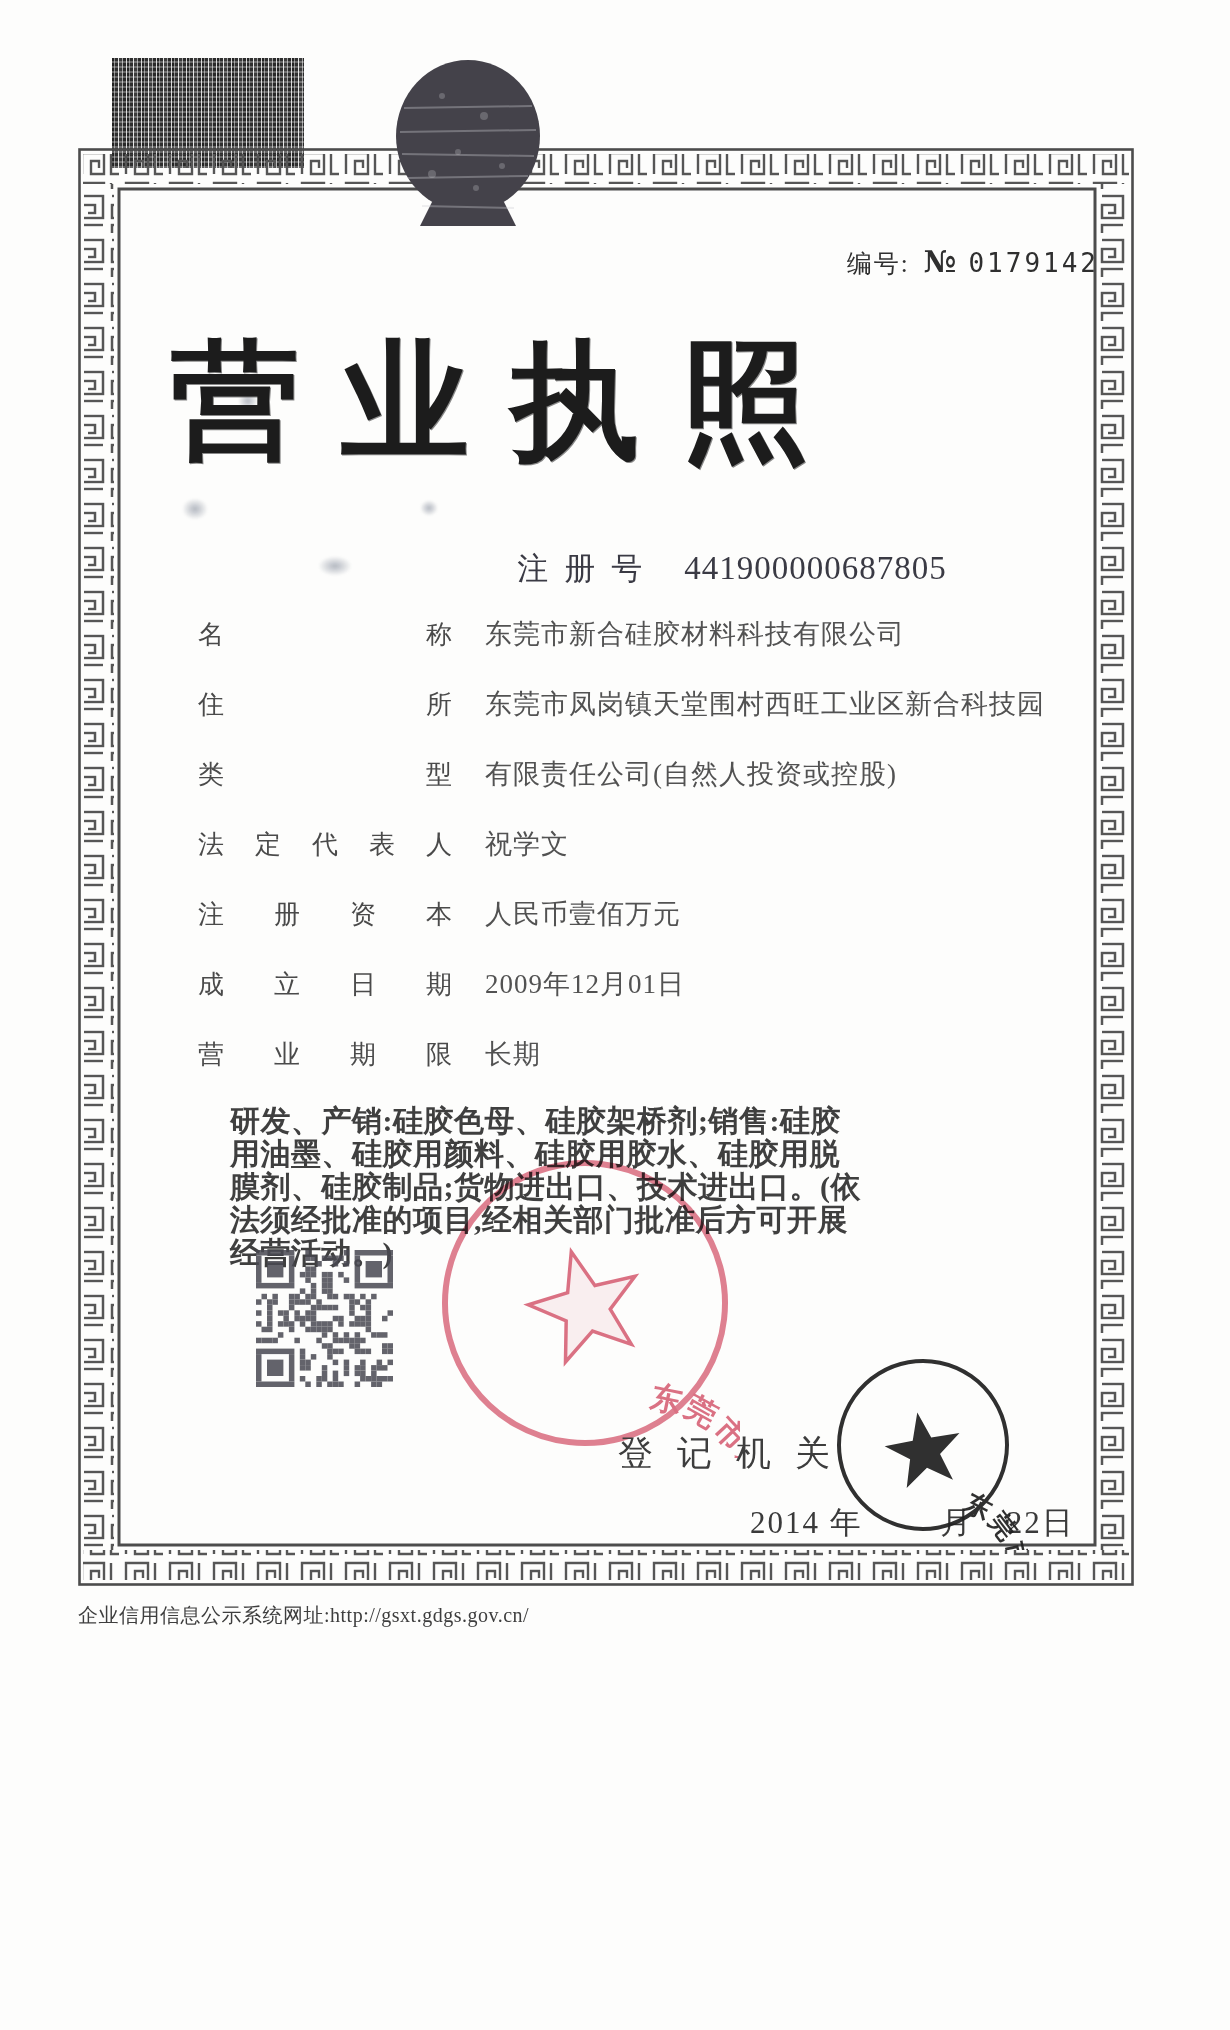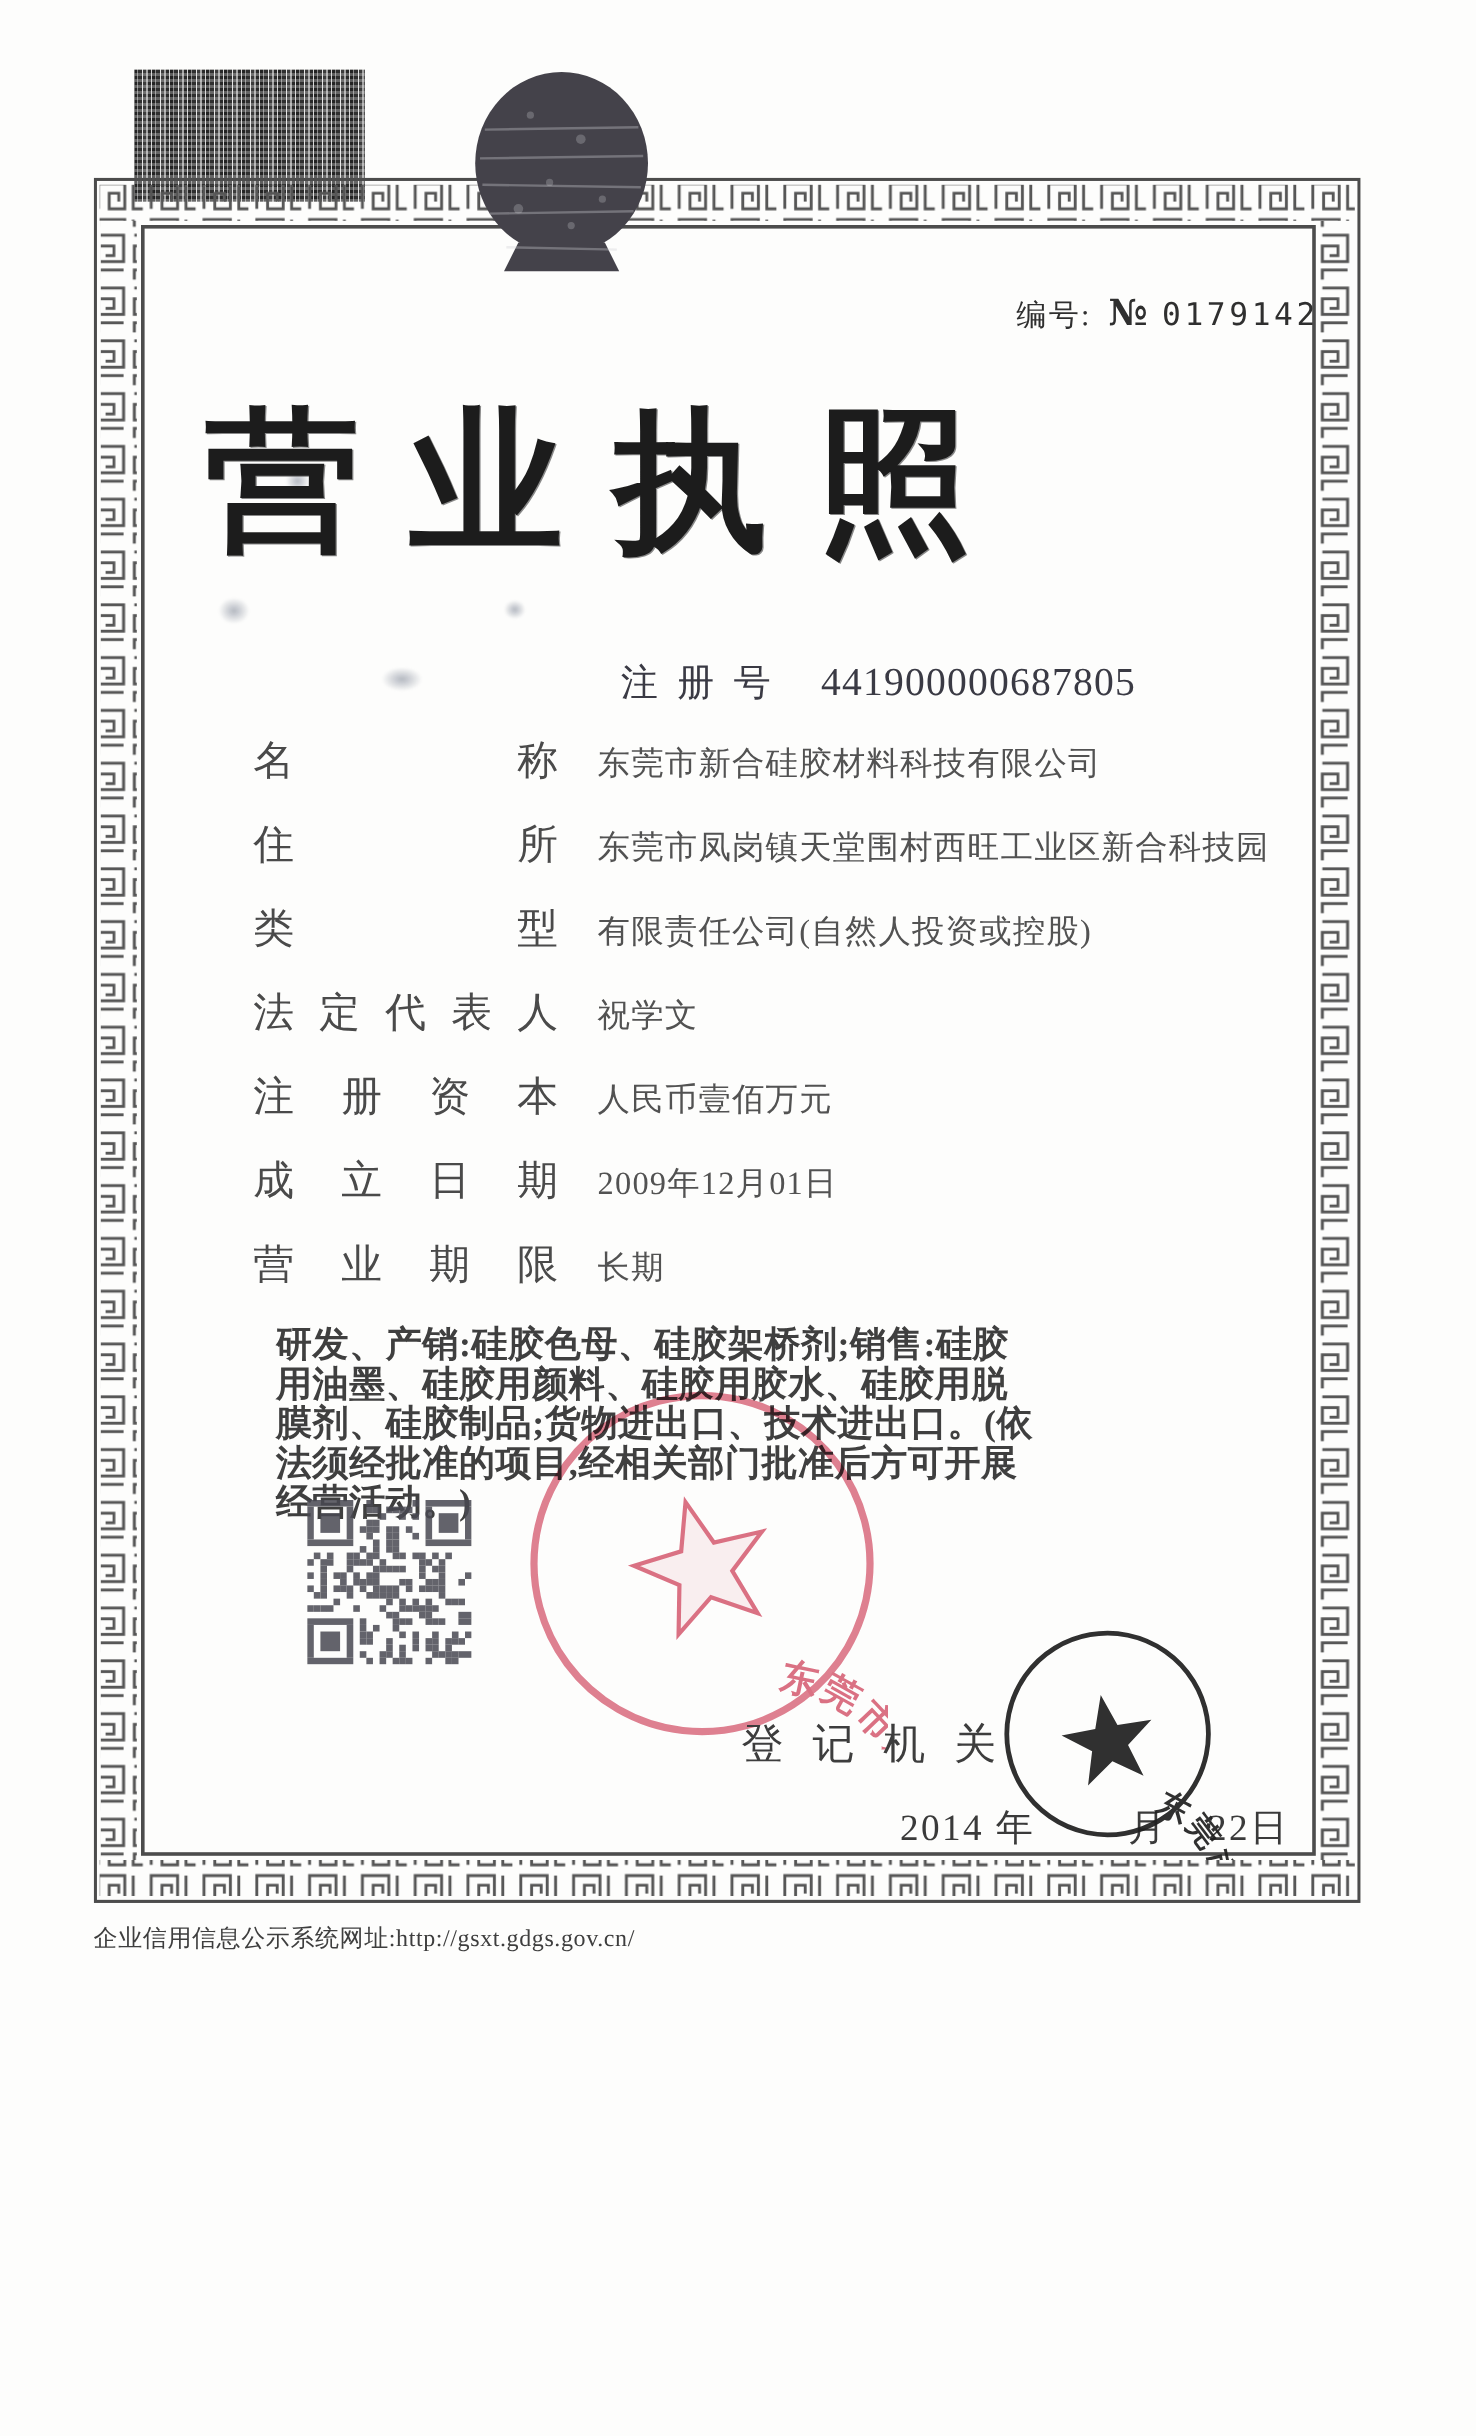--- a/index.html
+++ b/index.html
@@ -55,22 +55,22 @@
     font-size:31px; color:#3a3a44;
   }
   .regno .lbl{ letter-spacing:16px; margin-right:26px;}
   .regno .val{ font-size:33px; letter-spacing:1px;}
 
   
   .fields{ position:absolute; top:466px; left:120px; right:56px; }
   .frow{ display:flex; align-items:baseline; margin-bottom:29px; }
   .flabel{
     flex:0 0 255px; width:255px;
-    font-size:34px; line-height:41px; color:#4a4a4a;
-    text-align:justify; text-align-last:justify; letter-spacing:1px;margin-left:13px;
+    font-size:26px; line-height:41px; color:#4a4a4a;
+    text-align:justify; text-align-last:justify; letter-spacing:1px;
   }
   .fvalue{ margin-left:32px; font-size:27px; color:#525252; letter-spacing:1px; line-height:38px;}
   .frow.scope{ align-items:flex-start; margin-bottom:0;}
   .frow.scope .fvalue{ font-size:30px; line-height:33px; letter-spacing:.5px; color:#3f3f3f; font-weight:bold; max-width:640px;}
 
   
   .qr{ position:absolute; left:178px; top:1102px; width:137px; height:137px; opacity:.85; filter:blur(.3px);}
   .company-seal{ position:absolute; left:352px; top:1000px; opacity:.82; mix-blend-mode:multiply;}
   .registrar-stamp{ position:absolute; left:740px; top:1192px; z-index:4; opacity:.92;}
 

